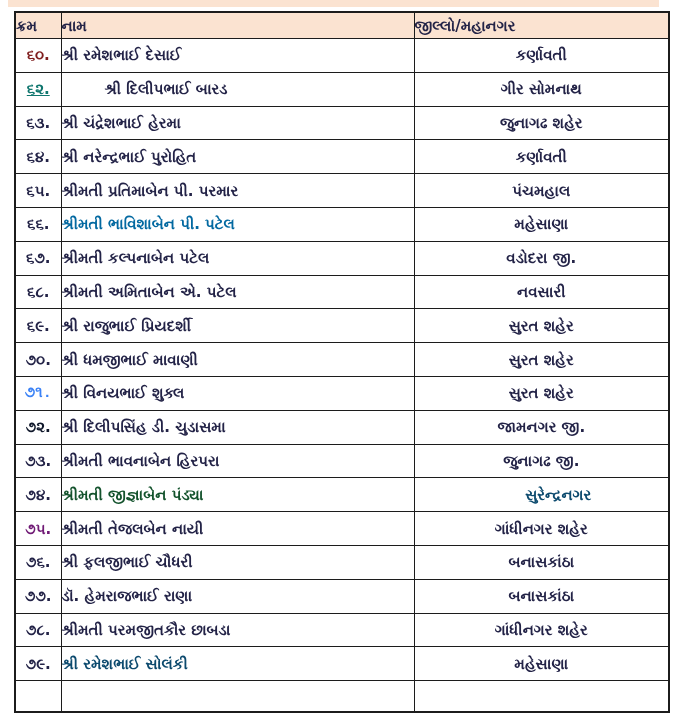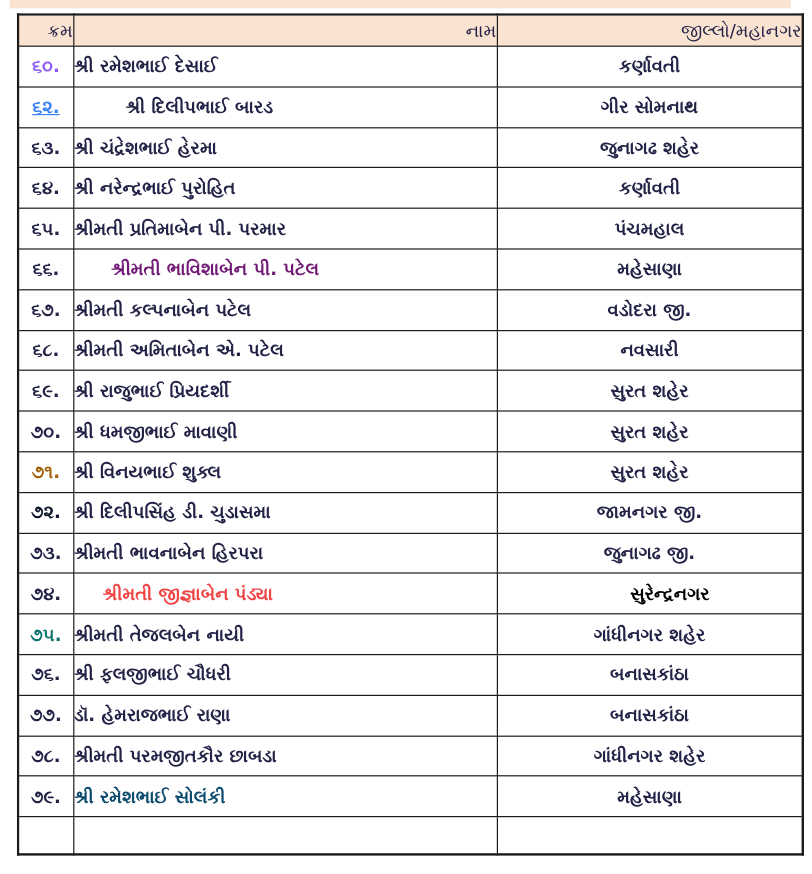--- a/index.html
+++ b/index.html
@@ -39,22 +39,22 @@
   table.officials th,
   table.officials td {
     border: 1px solid #1c1c1c;
     padding: 0;
     overflow: hidden;
     white-space: nowrap;
   }
   table.officials th {
     height: 25px;
     font-size: 15px;
-    font-weight: normal;
-    text-align: right;
+    font-weight: bold;
+    text-align: left;
     vertical-align: middle;
   }
   table.officials td {
     height: 32.8px;
     font-size: 15px;
     font-weight: bold;
     vertical-align: middle;
     background: #ffffff;
   }
   td.c-serial {
@@ -87,28 +87,28 @@
       </colgroup>
       <thead>
         <tr>
           <th class="hdr" style="background: rgb(251, 227, 209); color: rgb(35, 35, 71);">ક્રમ</th>
           <th class="hdr" style="background: rgb(251, 227, 209); color: rgb(35, 35, 71);">નામ</th>
           <th class="hdr" style="background: rgb(251, 227, 209); color: rgb(35, 35, 71);">જીલ્લો/મહાનગર</th>
         </tr>
       </thead>
       <tbody>
   <tr>
-    <td class="c-serial" style="color: #8b5cf6;">૬૦.</td>
+    <td class="c-serial" style="color: #7f1d1d;">૬૦.</td>
     <td class="c-name" style="color: rgb(35, 35, 71);">શ્રી રમેશભાઈ દેસાઈ</td>
     <td class="c-district" style="color: rgb(35, 35, 71);">કર્ણાવતી</td>
   </tr>
 
 
   <tr>
-    <td class="c-serial" style="color: #3b82f6; text-decoration: underline;">૬૨.</td>
+    <td class="c-serial" style="color: #0f766e; text-decoration: underline;">૬૨.</td>
     <td class="c-name" style="color: rgb(35, 35, 71); padding-left: 43px;">શ્રી દિલીપભાઈ બારડ</td>
     <td class="c-district" style="color: rgb(35, 35, 71);">ગીર સોમનાથ</td>
   </tr>
 
   <tr>
     <td class="c-serial" style="color: rgb(35, 35, 71);">૬૩.</td>
     <td class="c-name" style="color: rgb(35, 35, 71);">શ્રી ચંદ્રેશભાઈ હેરમા</td>
     <td class="c-district" style="color: rgb(35, 35, 71);">જુનાગઢ શહેર</td>
   </tr>
 
@@ -119,21 +119,21 @@
   </tr>
 
   <tr>
     <td class="c-serial" style="color: rgb(35, 35, 71);">૬૫.</td>
     <td class="c-name" style="color: rgb(35, 35, 71);">શ્રીમતી પ્રતિમાબેન પી. પરમાર</td>
     <td class="c-district" style="color: rgb(35, 35, 71);">પંચમહાલ</td>
   </tr>
 
   <tr>
     <td class="c-serial" style="color: rgb(35, 35, 71);">૬૬.</td>
-    <td class="c-name" style="color: #701a75; padding-left: 31px;">શ્રીમતી ભાવિશાબેન પી. પટેલ</td>
+    <td class="c-name" style="color: #0369a1;">શ્રીમતી ભાવિશાબેન પી. પટેલ</td>
     <td class="c-district" style="color: rgb(35, 35, 71);">મહેસાણા</td>
   </tr>
 
   <tr>
     <td class="c-serial" style="color: rgb(35, 35, 71);">૬૭.</td>
     <td class="c-name" style="color: rgb(35, 35, 71);">શ્રીમતી કલ્પનાબેન પટેલ</td>
     <td class="c-district" style="color: rgb(35, 35, 71);">વડોદરા જી.</td>
   </tr>
 
   <tr>
@@ -148,45 +148,45 @@
     <td class="c-district" style="color: rgb(35, 35, 71);">સુરત શહેર</td>
   </tr>
 
   <tr>
     <td class="c-serial" style="color: rgb(35, 35, 71);">૭૦.</td>
     <td class="c-name" style="color: rgb(35, 35, 71);">શ્રી ધમજીભાઈ માવાણી</td>
     <td class="c-district" style="color: rgb(35, 35, 71);">સુરત શહેર</td>
   </tr>
 
   <tr>
-    <td class="c-serial" style="color: #a16207;">૭૧.</td>
+    <td class="c-serial" style="color: #3b82f6; font-family: Liberation Mono, monospace;">૭૧.</td>
     <td class="c-name" style="color: rgb(35, 35, 71);">શ્રી વિનયભાઈ શુક્લ</td>
     <td class="c-district" style="color: rgb(35, 35, 71);">સુરત શહેર</td>
   </tr>
 
   <tr>
     <td class="c-serial" style="color: #0f172a;">૭૨.</td>
     <td class="c-name" style="color: rgb(35, 35, 71);">શ્રી દિલીપસિંહ ડી. ચુડાસમા</td>
     <td class="c-district" style="color: rgb(35, 35, 71);">જામનગર જી.</td>
   </tr>
 
   <tr>
     <td class="c-serial" style="color: rgb(35, 35, 71);">૭૩.</td>
     <td class="c-name" style="color: rgb(35, 35, 71);">શ્રીમતી ભાવનાબેન હિરપરા</td>
     <td class="c-district" style="color: rgb(35, 35, 71);">જુનાગઢ જી.</td>
   </tr>
 
   <tr>
     <td class="c-serial" style="color: rgb(35, 35, 71);">૭૪.</td>
-    <td class="c-name" style="color: #ef4444; padding-left: 24px;">શ્રીમતી જીજ્ઞાબેન પંડ્યા</td>
-    <td class="c-district" style="color: #000000; padding-left: 34px;">સુરેન્દ્રનગર</td>
-  </tr>
-
-  <tr>
-    <td class="c-serial" style="color: #0f766e; margin-top: 37px;">૭૫.</td>
+    <td class="c-name" style="color: #14532d;">શ્રીમતી જીજ્ઞાબેન પંડ્યા</td>
+    <td class="c-district" style="color: #0c4a6e; padding-left: 34px;">સુરેન્દ્રનગર</td>
+  </tr>
+
+  <tr>
+    <td class="c-serial" style="color: #701a75; margin-top: 37px;">૭૫.</td>
     <td class="c-name" style="color: rgb(35, 35, 71);">શ્રીમતી તેજલબેન નાયી</td>
     <td class="c-district" style="color: rgb(35, 35, 71);">ગાંધીનગર શહેર</td>
   </tr>
 
   <tr>
     <td class="c-serial" style="color: rgb(35, 35, 71);">૭૬.</td>
     <td class="c-name" style="color: rgb(35, 35, 71);">શ્રી ફલજીભાઈ ચૌધરી</td>
     <td class="c-district" style="color: rgb(35, 35, 71);">બનાસકાંઠા</td>
   </tr>
 

